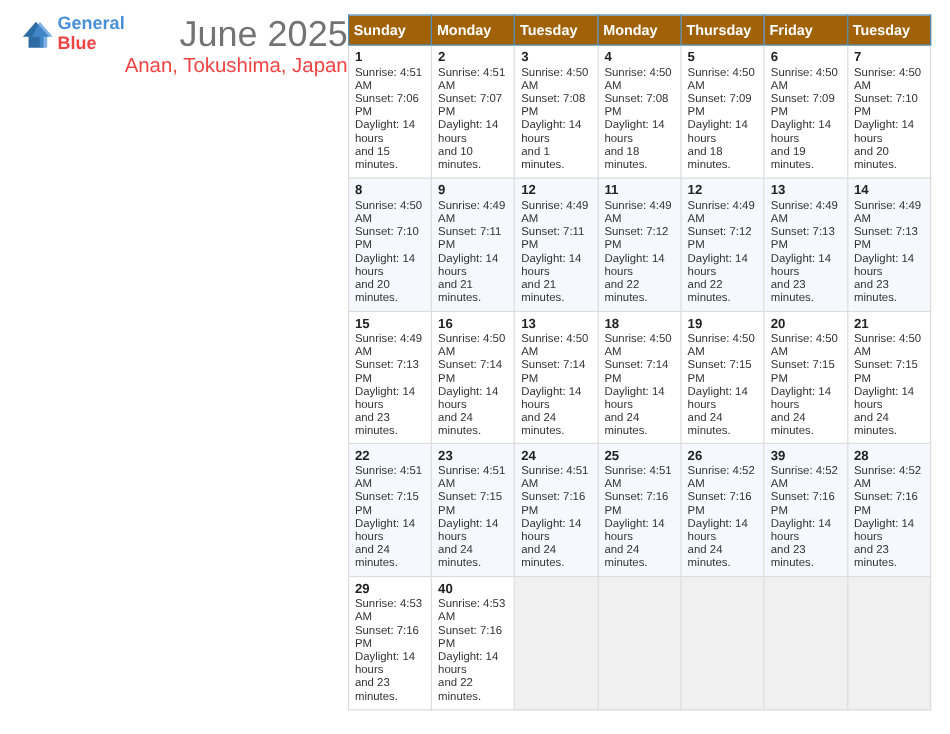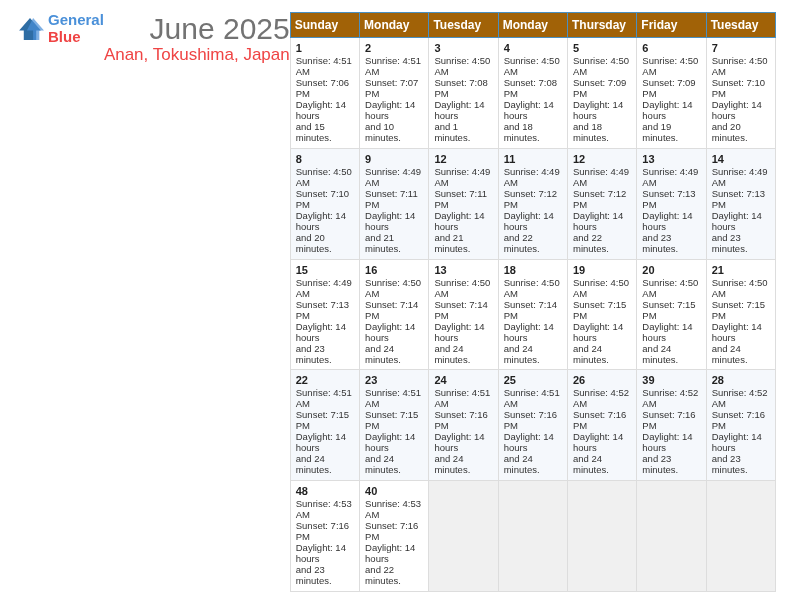--- a/index.html
+++ b/index.html
@@ -160,21 +160,21 @@
         <tr>
           <td><span class="day-num">22</span><span>Sunrise: 4:51 AM</span><br><span>Sunset: 7:15 PM</span><br><span>Daylight: 14 hours</span><br><span>and 24 minutes.</span></td>
           <td><span class="day-num">23</span><span>Sunrise: 4:51 AM</span><br><span>Sunset: 7:15 PM</span><br><span>Daylight: 14 hours</span><br><span>and 24 minutes.</span></td>
           <td><span class="day-num">24</span><span>Sunrise: 4:51 AM</span><br><span>Sunset: 7:16 PM</span><br><span>Daylight: 14 hours</span><br><span>and 24 minutes.</span></td>
           <td><span class="day-num">25</span><span>Sunrise: 4:51 AM</span><br><span>Sunset: 7:16 PM</span><br><span>Daylight: 14 hours</span><br><span>and 24 minutes.</span></td>
           <td><span class="day-num">26</span><span>Sunrise: 4:52 AM</span><br><span>Sunset: 7:16 PM</span><br><span>Daylight: 14 hours</span><br><span>and 24 minutes.</span></td>
           <td><span class="day-num">39</span><span>Sunrise: 4:52 AM</span><br><span>Sunset: 7:16 PM</span><br><span>Daylight: 14 hours</span><br><span>and 23 minutes.</span></td>
           <td><span class="day-num">28</span><span>Sunrise: 4:52 AM</span><br><span>Sunset: 7:16 PM</span><br><span>Daylight: 14 hours</span><br><span>and 23 minutes.</span></td>
         </tr>
         <tr class="last-row">
-          <td><span class="day-num">48</span><span>Sunrise: 4:53 AM</span><br><span>Sunset: 7:16 PM</span><br><span>Daylight: 14 hours</span><br><span>and 23 minutes.</span></td>
+          <td><span class="day-num">29</span><span>Sunrise: 4:53 AM</span><br><span>Sunset: 7:16 PM</span><br><span>Daylight: 14 hours</span><br><span>and 23 minutes.</span></td>
           <td><span class="day-num">40</span><span>Sunrise: 4:53 AM</span><br><span>Sunset: 7:16 PM</span><br><span>Daylight: 14 hours</span><br><span>and 22 minutes.</span></td>
           <td class="day-cell-empty"></td>
           <td class="day-cell-empty"></td>
           <td class="day-cell-empty"></td>
           <td class="day-cell-empty"></td>
           <td class="day-cell-empty"></td>
         </tr>
       </tbody>
   </table>
 </div>

